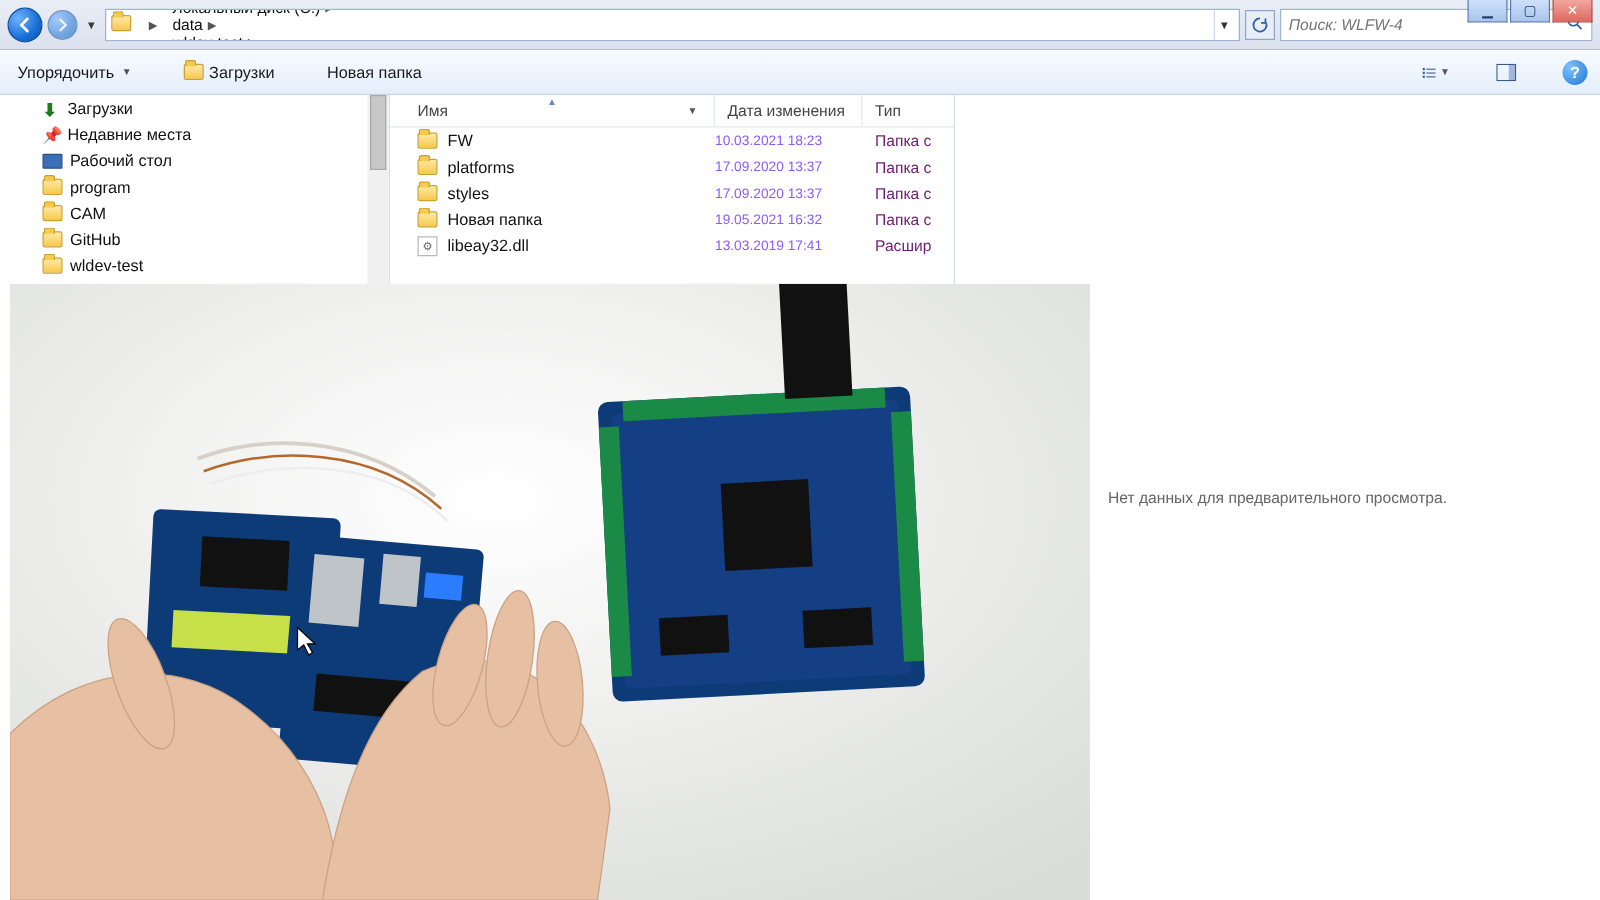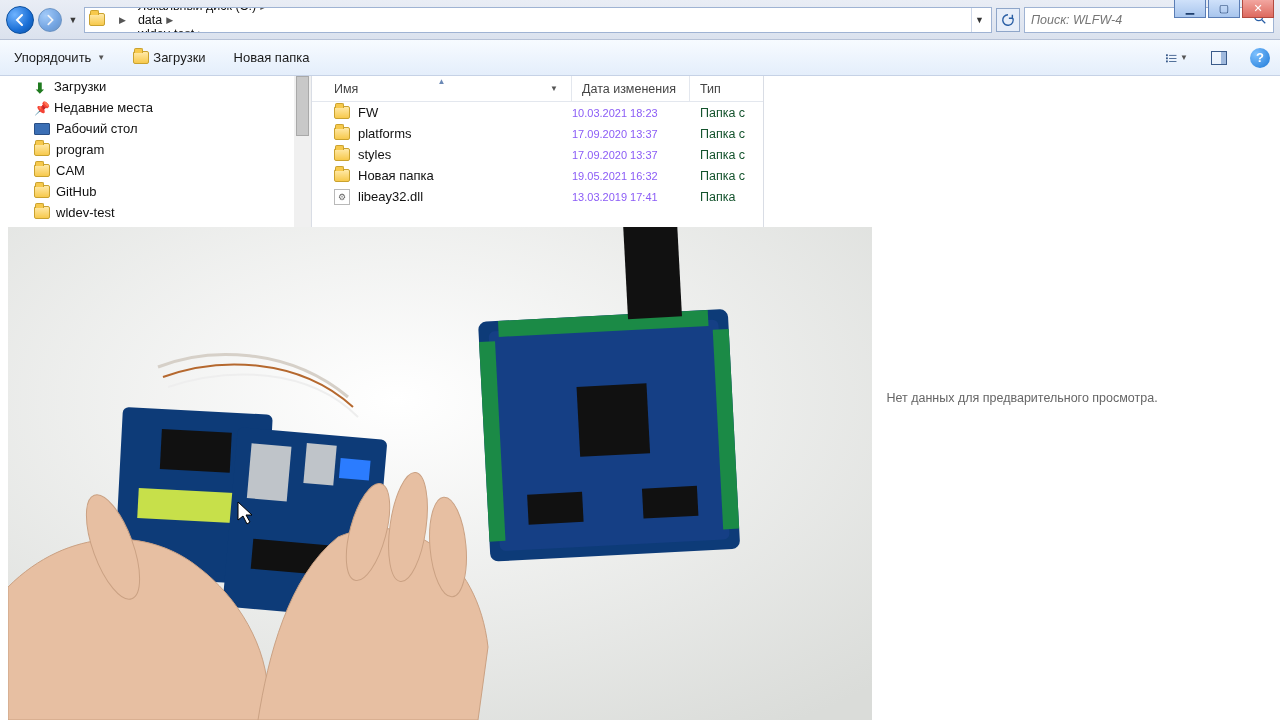--- a/index.html
+++ b/index.html
@@ -40,21 +40,21 @@
   display:flex; align-items:center; padding:0 6px; gap:6px;
 }
 .searchbox input { flex:1; border:0; outline:0; font-size:12.5px; color:#777; font-style:italic; background:transparent; }
 .searchbox .mag { color:#2a5fa5; font-size:14px; }
 
 
 .toolbar {
   height:36px; width:100%;
   background:linear-gradient(#f7fbff,#e4eefb);
   border-bottom:1px solid #c6d2e6;
-  display:flex; align-items:center; padding:0 10px; gap:20px;
+  display:flex; align-items:center; padding:0 10px; gap:34px;
 }
 .tlbtn { font-size:13px; color:#1a1a1a; display:flex; align-items:center; gap:4px; cursor:pointer; padding:2px 4px; }
 .tlbtn .drop { font-size:8px; color:#555; margin-left:2px; }
 .tlspacer { flex:1; }
 .tlicon { width:22px; height:22px; display:flex; align-items:center; justify-content:center; color:#3a5b8a; cursor:pointer; }
 .tlicon.help {
   width:20px; height:20px; border-radius:50%;
   background:radial-gradient(circle at 30% 30%,#7ec1ff,#1d78d6);
   color:#fff; font-size:13px; font-weight:bold;
 }
@@ -91,21 +91,21 @@
 .listhdr .col .sort { position:absolute; left:50%; top:1px; transform:translateX(-50%); font-size:8px; color:#6b89b6; }
 .listhdr .col.date { width:118px; }
 .listhdr .col.type { flex:1; border-right:0; }
 .listhdr .coldrop { width:14px; font-size:8px; color:#555; display:flex; align-items:center; justify-content:center;}
 
 .filerow {
   height:21px; display:flex; align-items:center; font-size:13px; color:#111;
 }
 .filerow .c-name { width:260px; display:flex; align-items:center; gap:8px; padding-left:22px;}
 .filerow .c-date { width:118px; color:#8b5cf6; font-size:11px;}
-.filerow .c-type { flex:1; color:#14532d; font-size:12.5px; padding-left:10px;}
+.filerow .c-type { flex:1; color:#701a75; font-size:12.5px; padding-left:10px;}
 .icon-dll {
   width:16px; height:16px; background:#fff; border:1px solid #b9b9b9;
   display:flex; align-items:center; justify-content:center; font-size:9px; color:#666;
 }
 
 .preview {
   flex:1; height:100%; background:#fff;
   display:flex; align-items:center; justify-content:center;
   color:#666; font-size:12.5px;
 }
@@ -315,21 +315,21 @@
           </div>
           <div class="c-date"><span>19.05.2021 16:32</span></div>
           <div class="c-type"><span>Папка с</span></div>
         </div>
         <div class="filerow">
           <div class="c-name">
             <span class="icon-dll">⚙</span>
             <span>libeay32.dll</span>
           </div>
           <div class="c-date"><span>13.03.2019 17:41</span></div>
-          <div class="c-type"><span>Папка</span></div>
+          <div class="c-type"><span>Расшир</span></div>
         </div>
       </div>
   </div>
 
   <div class="preview">
     <span>Нет данных для предварительного просмотра.</span>
   </div>
 </div>
 
 <div class="photo">

